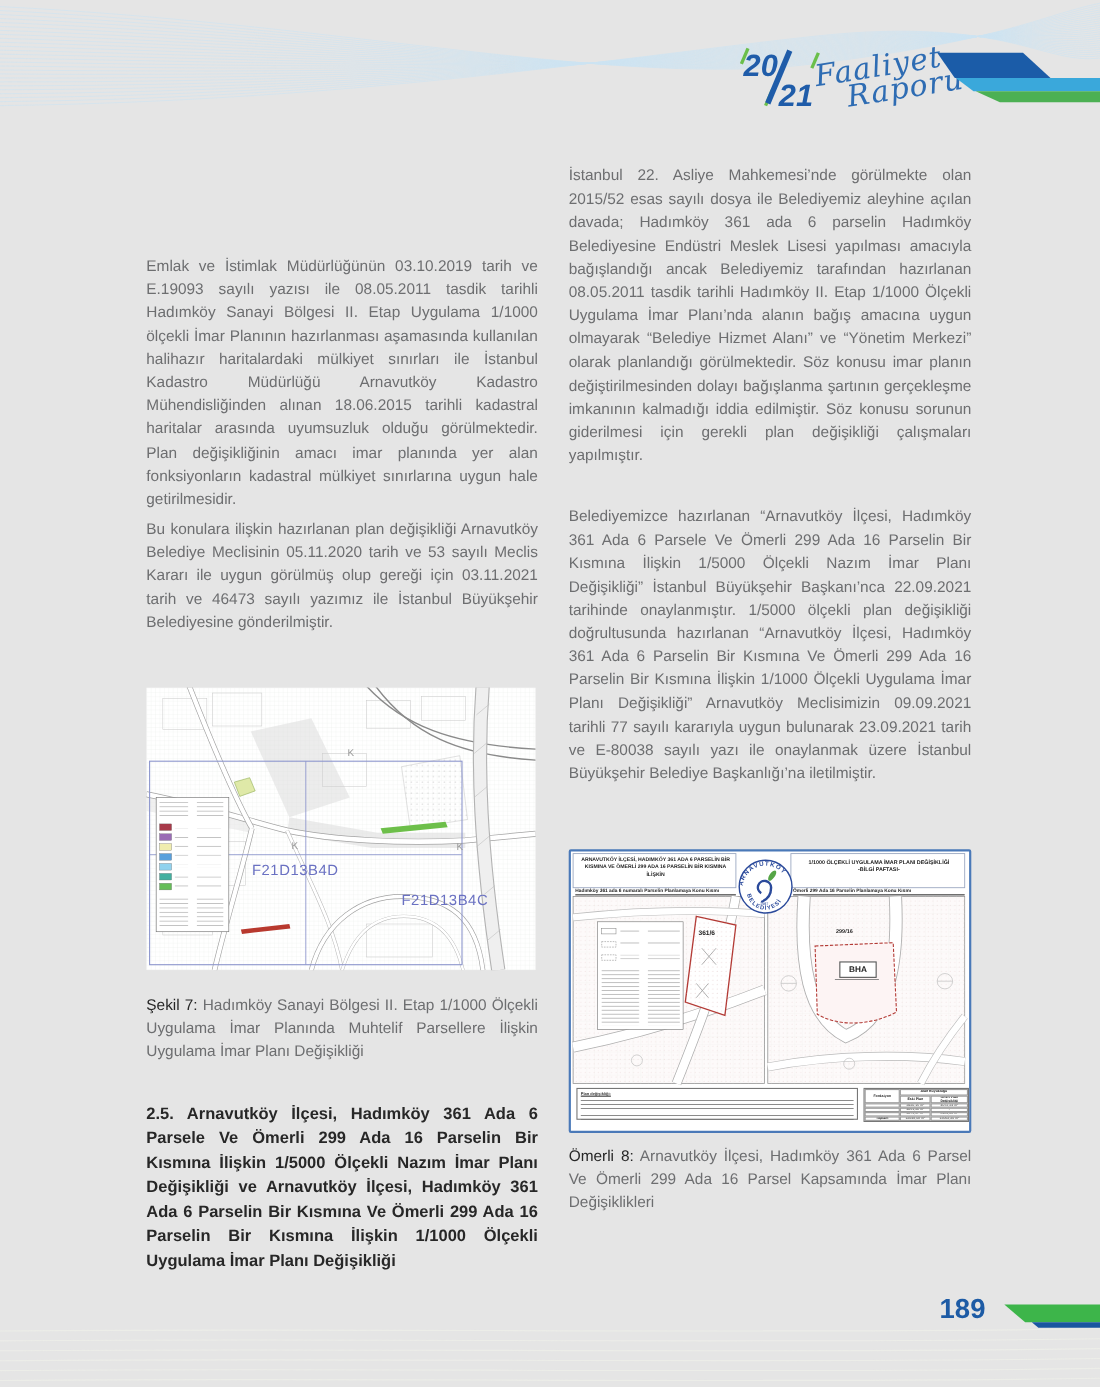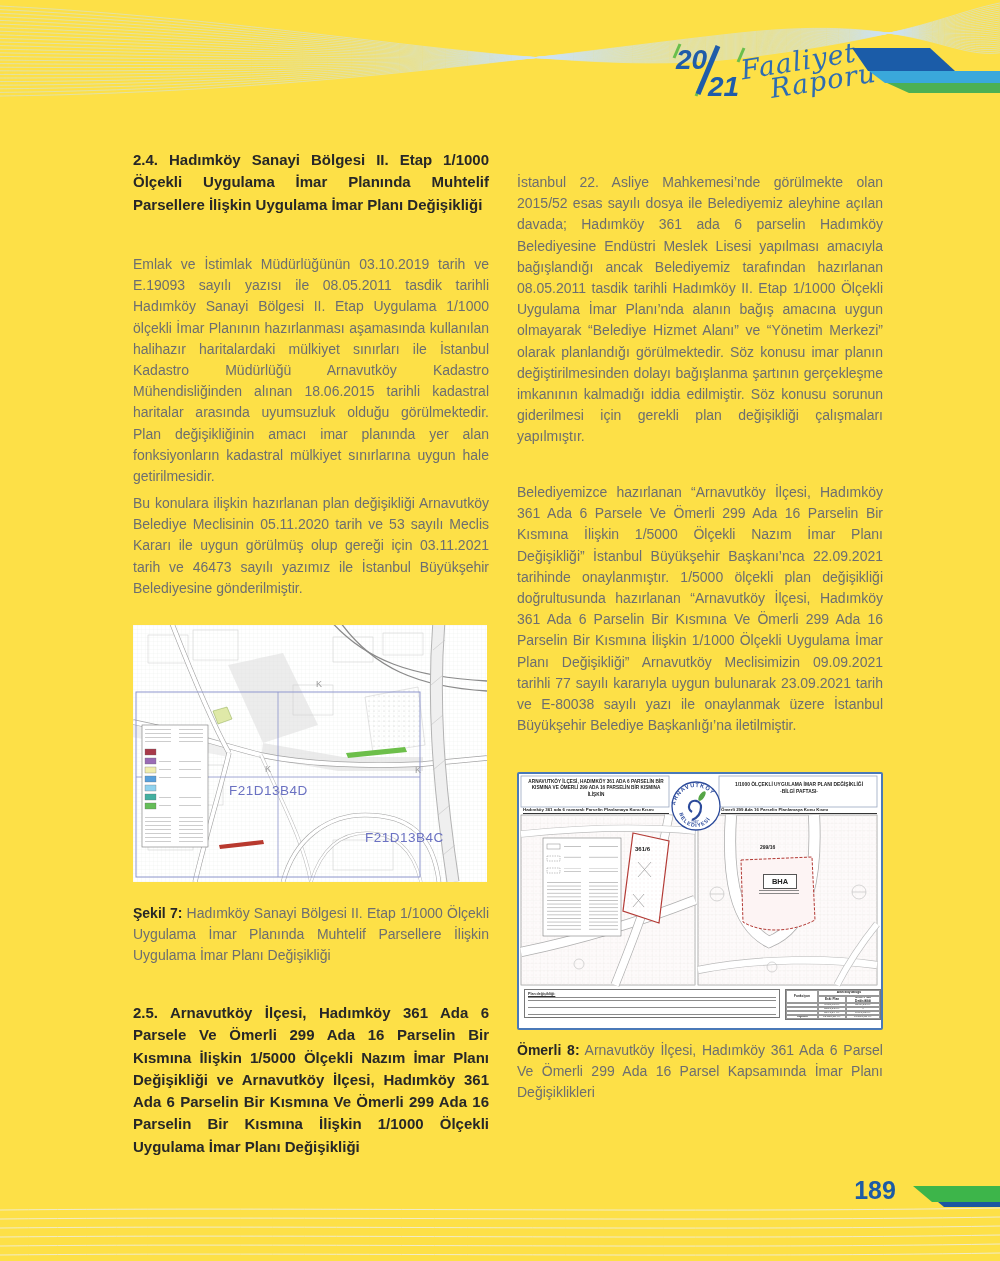--- a/index.html
+++ b/index.html
@@ -1,32 +1,32 @@
 <!DOCTYPE html>
 <html lang="tr"><head>
 <meta charset="utf-8">
 <style>
   html,body{margin:0;padding:0;background:#ffffff;}
-  .page{position:relative;width:1000px;height:1261px;background:#fde047;overflow:hidden;
+  .page{position:relative;width:1000px;height:1261px;background:#e5e5e5;overflow:hidden;
         font-family:"Liberation Sans",sans-serif;}
   svg{display:block;}
   .abs{position:absolute;}
   
   .logo-script{position:absolute;left:742px;top:44px;transform:rotate(-9deg);
       font-family:"DejaVu Serif",serif;font-style:italic;color:#2e6cb3;}
   .logo-script .l1{font-size:27px;letter-spacing:1px;}
   .logo-script .l2{font-size:27px;letter-spacing:1px;margin-left:26px;margin-top:-8px;}
   
   .h-sec{position:absolute;width:356px;font-size:15px;font-weight:bold;color:#272727;
          line-height:22.3px;text-align:justify;}
   .para{position:absolute;width:356px;font-size:14px;color:#6d6e70;line-height:21.2px;
-        text-align:justify;margin-top:23px;}
+        text-align:justify;}
   .para-r,.h-wide{width:366px;}
   .caption{position:absolute;width:356px;font-size:14px;color:#6d6e70;line-height:21.2px;text-align:justify;}
-  .caption .cl{font-weight:bold;color:#272727;}
+  .caption .cl{font-weight:normal;color:#272727;}
   
   .fig7{position:absolute;left:133px;top:625px;width:354px;height:257px;}
   .fig7 .maplabel{position:absolute;color:#6a71c2;font-size:13.5px;letter-spacing:.5px;margin-left:44px;}
   
   .fig8{position:absolute;left:517px;top:772px;width:366px;height:258px;
         border:2px solid #4a79b8;box-sizing:border-box;background:#fff;border-radius:2px;}
   .fig8 .ov{position:absolute;color:#222;}
   .f8-title-left{left:4px;top:5px;width:146px;height:30px;font-size:4.7px;font-weight:bold;
       text-align:center;line-height:1.35;}
   .f8-title-right{left:202px;top:7px;width:156px;font-size:4.9px;font-weight:bold;text-align:center;line-height:1.5;}
@@ -103,21 +103,20 @@
     <div class="l1">Faaliyet</div>
     <div class="l2">Raporu</div>
   </div>
 
   <svg class="abs" style="left:0;top:0" width="1000" height="120" viewBox="0 0 1000 120">
     <polygon points="852,48 930,48 955,71 868,71" fill="#1b5ca8"></polygon>
     <polygon points="869,71 1000,71 1000,83 885,83" fill="#3aa8db"></polygon>
     <polygon points="887,83 1000,83 1000,93 909,93" fill="#4cb053"></polygon>
   </svg>
 
-  <div class="h-sec" style="left:133px;top:149px">2.4. Hadımköy Sanayi Bölgesi II. Etap 1/1000 Ölçekli Uygulama İmar Planında Muhtelif Parsellere İlişkin Uygulama İmar Planı Değişikliği</div>
 
   <div class="para" style="left:133px;top:231px">Emlak ve İstimlak Müdürlüğünün 03.10.2019 tarih ve E.19093 sayılı yazısı ile 08.05.2011 tasdik tarihli Hadımköy Sanayi Bölgesi II. Etap Uygulama 1/1000 ölçekli İmar Planının hazırlanması aşamasında kullanılan halihazır haritalardaki mülkiyet sınırları ile İstanbul Kadastro Müdürlüğü Arnavutköy Kadastro Mühendisliğinden alınan 18.06.2015 tarihli kadastral haritalar arasında uyumsuzluk olduğu görülmektedir. Plan değişikliğinin amacı imar planında yer alan fonksiyonların kadastral mülkiyet sınırlarına uygun hale getirilmesidir.</div>
 
   <div class="para" style="left:133px;top:470px">Bu konulara ilişkin hazırlanan plan değişikliği Arnavutköy Belediye Meclisinin 05.11.2020 tarih ve 53 sayılı Meclis Kararı ile uygun görülmüş olup gereği için 03.11.2021 tarih ve 46473 sayılı yazımız ile İstanbul Büyükşehir Belediyesine gönderilmiştir.</div>
 
   <div class="fig7">
     <svg width="354" height="257" viewBox="0 0 354 257">
       <defs>
         <pattern id="g7" width="4" height="4" patternUnits="userSpaceOnUse">
           <path d="M4 0H0V4" fill="none" stroke="#e7eae6" stroke-width="0.4"></path>
@@ -201,21 +200,21 @@
           <rect x="26" y="134" width="42" height="3"></rect>
         <rect x="26" y="143" width="42" height="3"></rect>
           <rect x="26" y="152" width="42" height="3"></rect>
         <rect x="26" y="161" width="42" height="3"></rect>
           <rect x="26" y="170" width="42" height="3"></rect>
         <rect x="26" y="179" width="42" height="3"></rect>
         <rect x="12" y="190" width="58" height="28"></rect>
       </g>
     </svg>
     <div class="maplabel" style="left:52px;top:158px">F21D13B4D</div>
-    <div class="maplabel" style="left:188px;top:205px">F21D13B4C</div>
+    <div class="maplabel" style="left:188px;top:186px">F21D13B4C</div>
   </div>
 
   <div class="caption" style="left:133px;top:903px">
     <span class="cl">Şekil 7:</span>
     <span>Hadımköy Sanayi Bölgesi II. Etap 1/1000 Ölçekli Uygulama İmar Planında Muhtelif Parsellere İlişkin Uygulama İmar Planı Değişikliği</span>
   </div>
 
   <div class="h-sec" style="left:133px;top:1002px">2.5. Arnavutköy İlçesi, Hadımköy 361 Ada 6 Parsele Ve Ömerli 299 Ada 16 Parselin Bir Kısmına İlişkin 1/5000 Ölçekli Nazım İmar Planı Değişikliği ve Arnavutköy İlçesi, Hadımköy 361 Ada 6 Parselin Bir Kısmına Ve Ömerli 299 Ada 16 Parselin Bir Kısmına İlişkin 1/1000 Ölçekli Uygulama İmar Planı Değişikliği</div>
 
   <div class="para para-r" style="left:517px;top:149px">İstanbul 22. Asliye Mahkemesi’nde görülmekte olan 2015/52 esas sayılı dosya ile Belediyemiz aleyhine açılan davada; Hadımköy 361 ada 6 parselin Hadımköy Belediyesine Endüstri Meslek Lisesi yapılması amacıyla bağışlandığı ancak Belediyemiz tarafından hazırlanan 08.05.2011 tasdik tarihli Hadımköy II. Etap 1/1000 Ölçekli Uygulama İmar Planı’nda alanın bağış amacına uygun olmayarak “Belediye Hizmet Alanı” ve “Yönetim Merkezi” olarak planlandığı görülmektedir. Söz konusu imar planın değiştirilmesinden dolayı bağışlanma şartının gerçekleşme imkanının kalmadığı iddia edilmiştir. Söz konusu sorunun giderilmesi için gerekli plan değişikliği çalışmaları yapılmıştır.</div>

